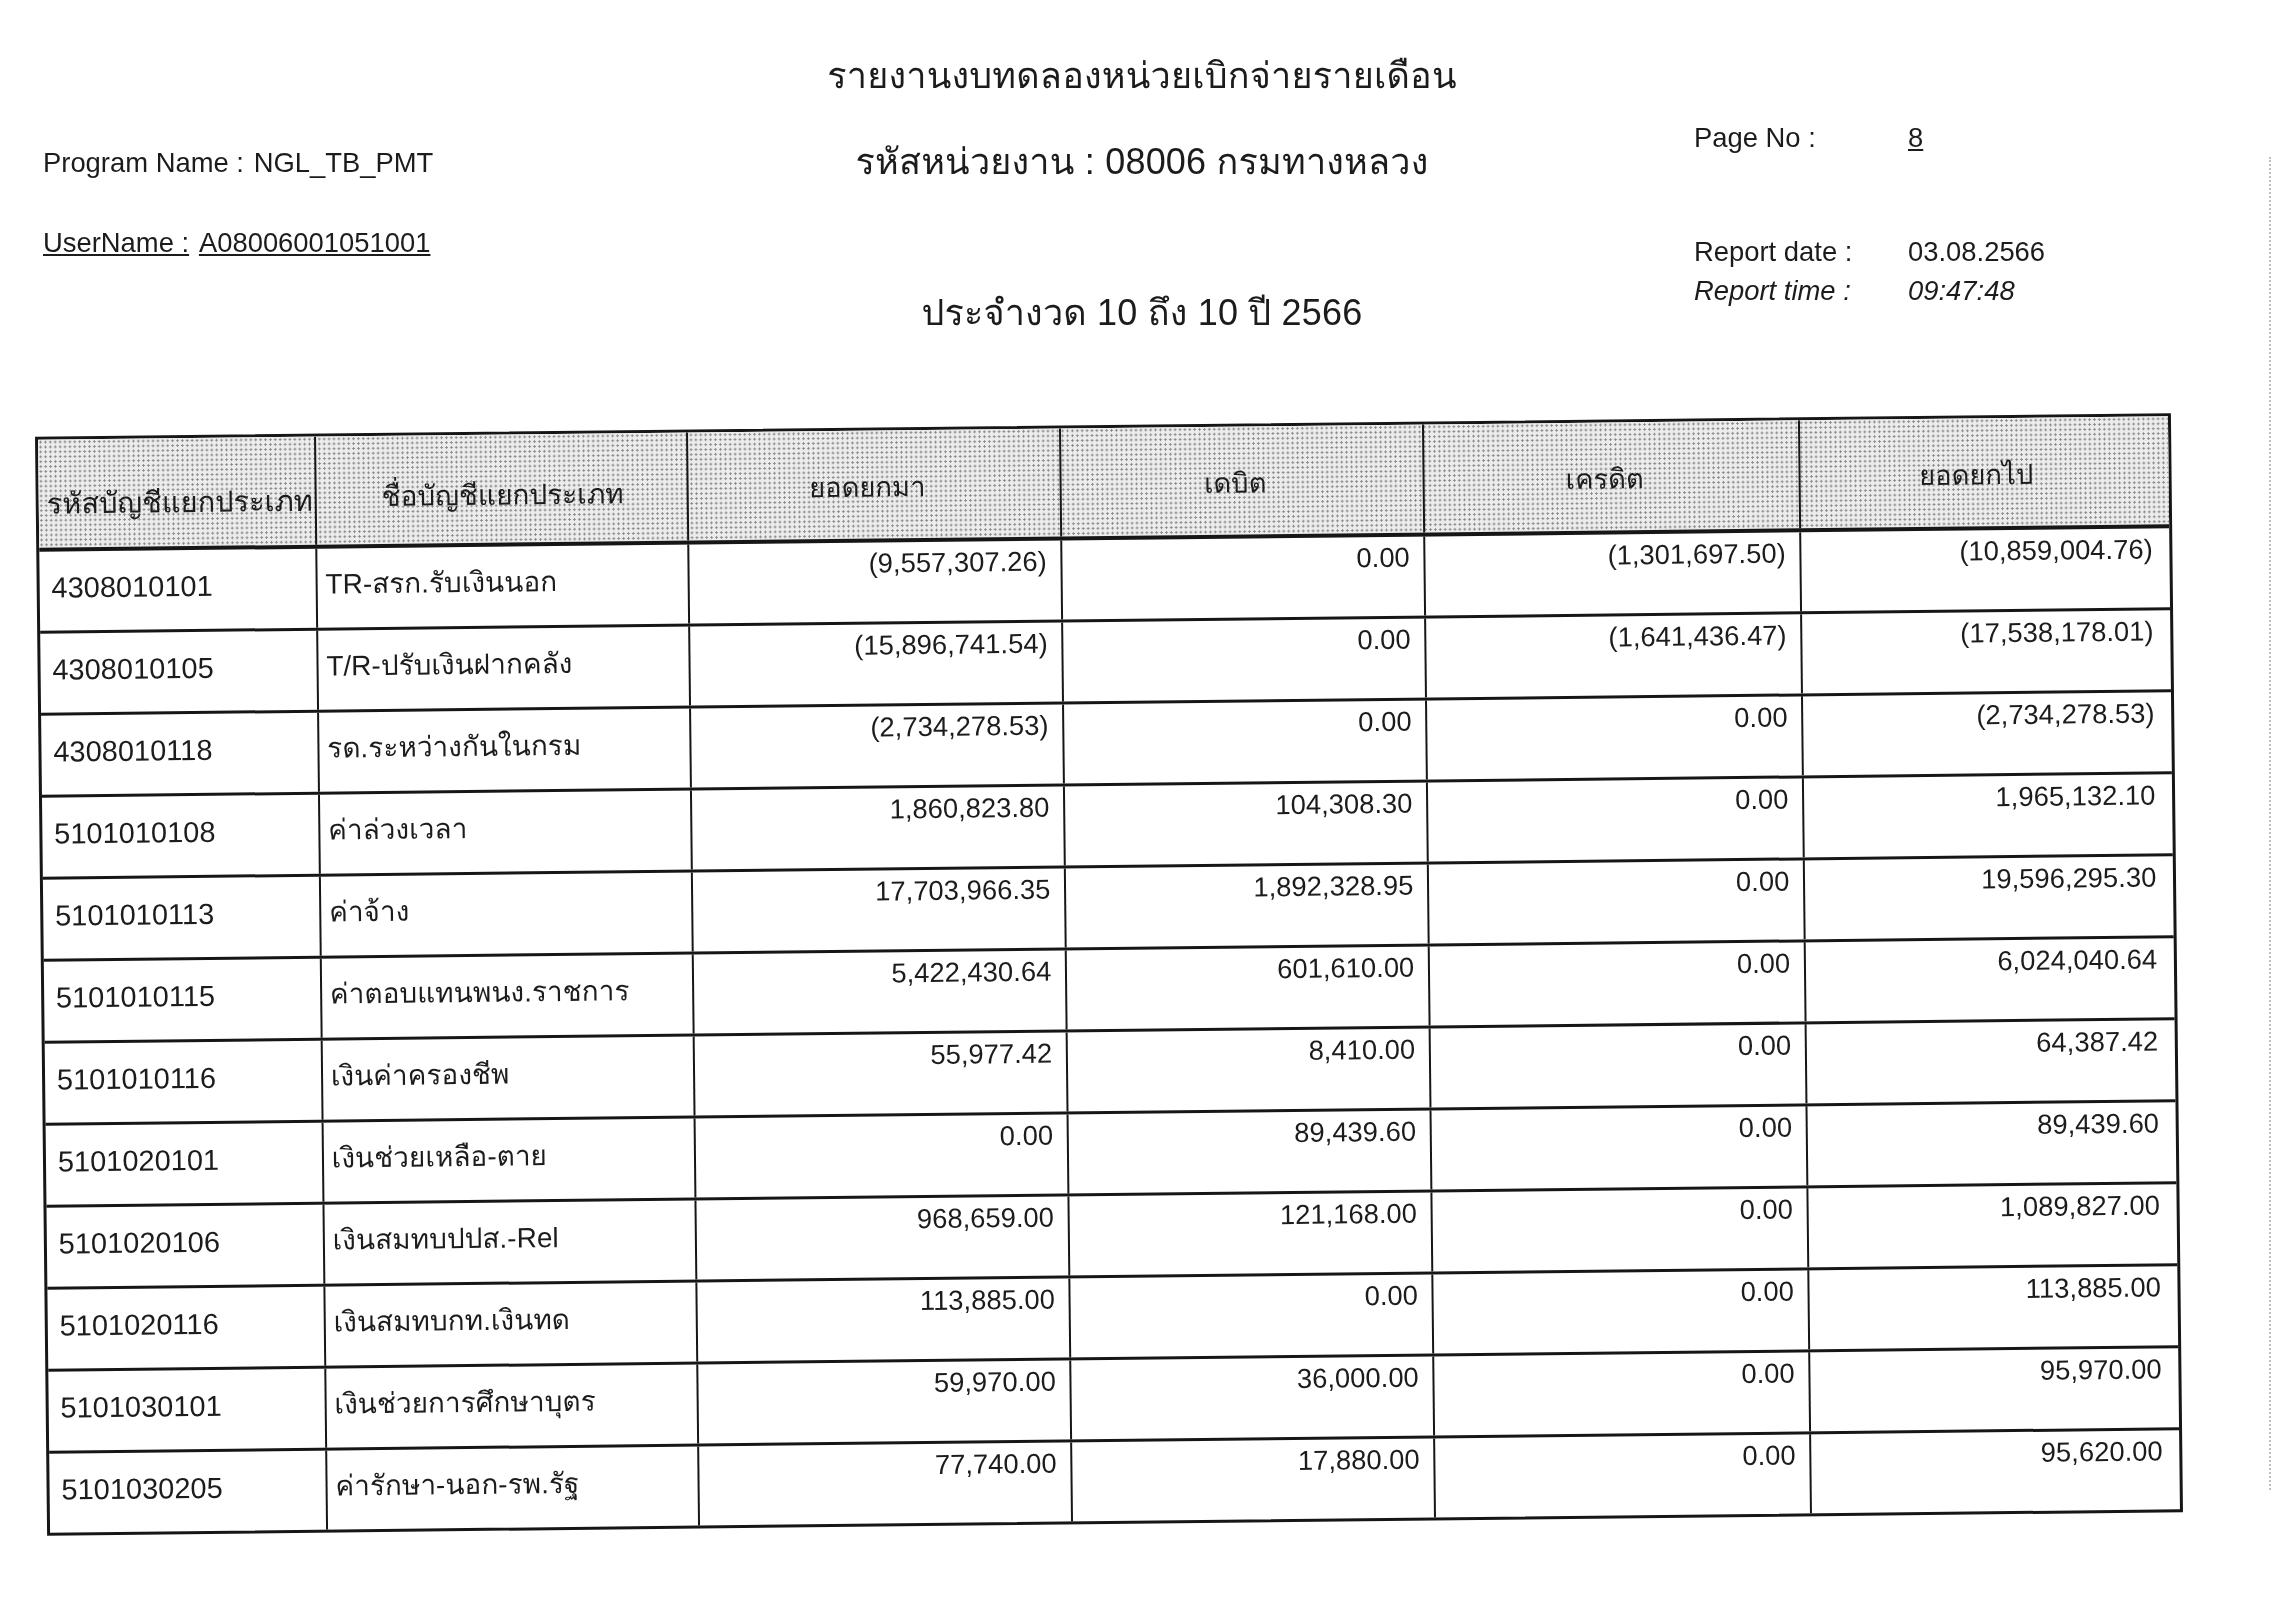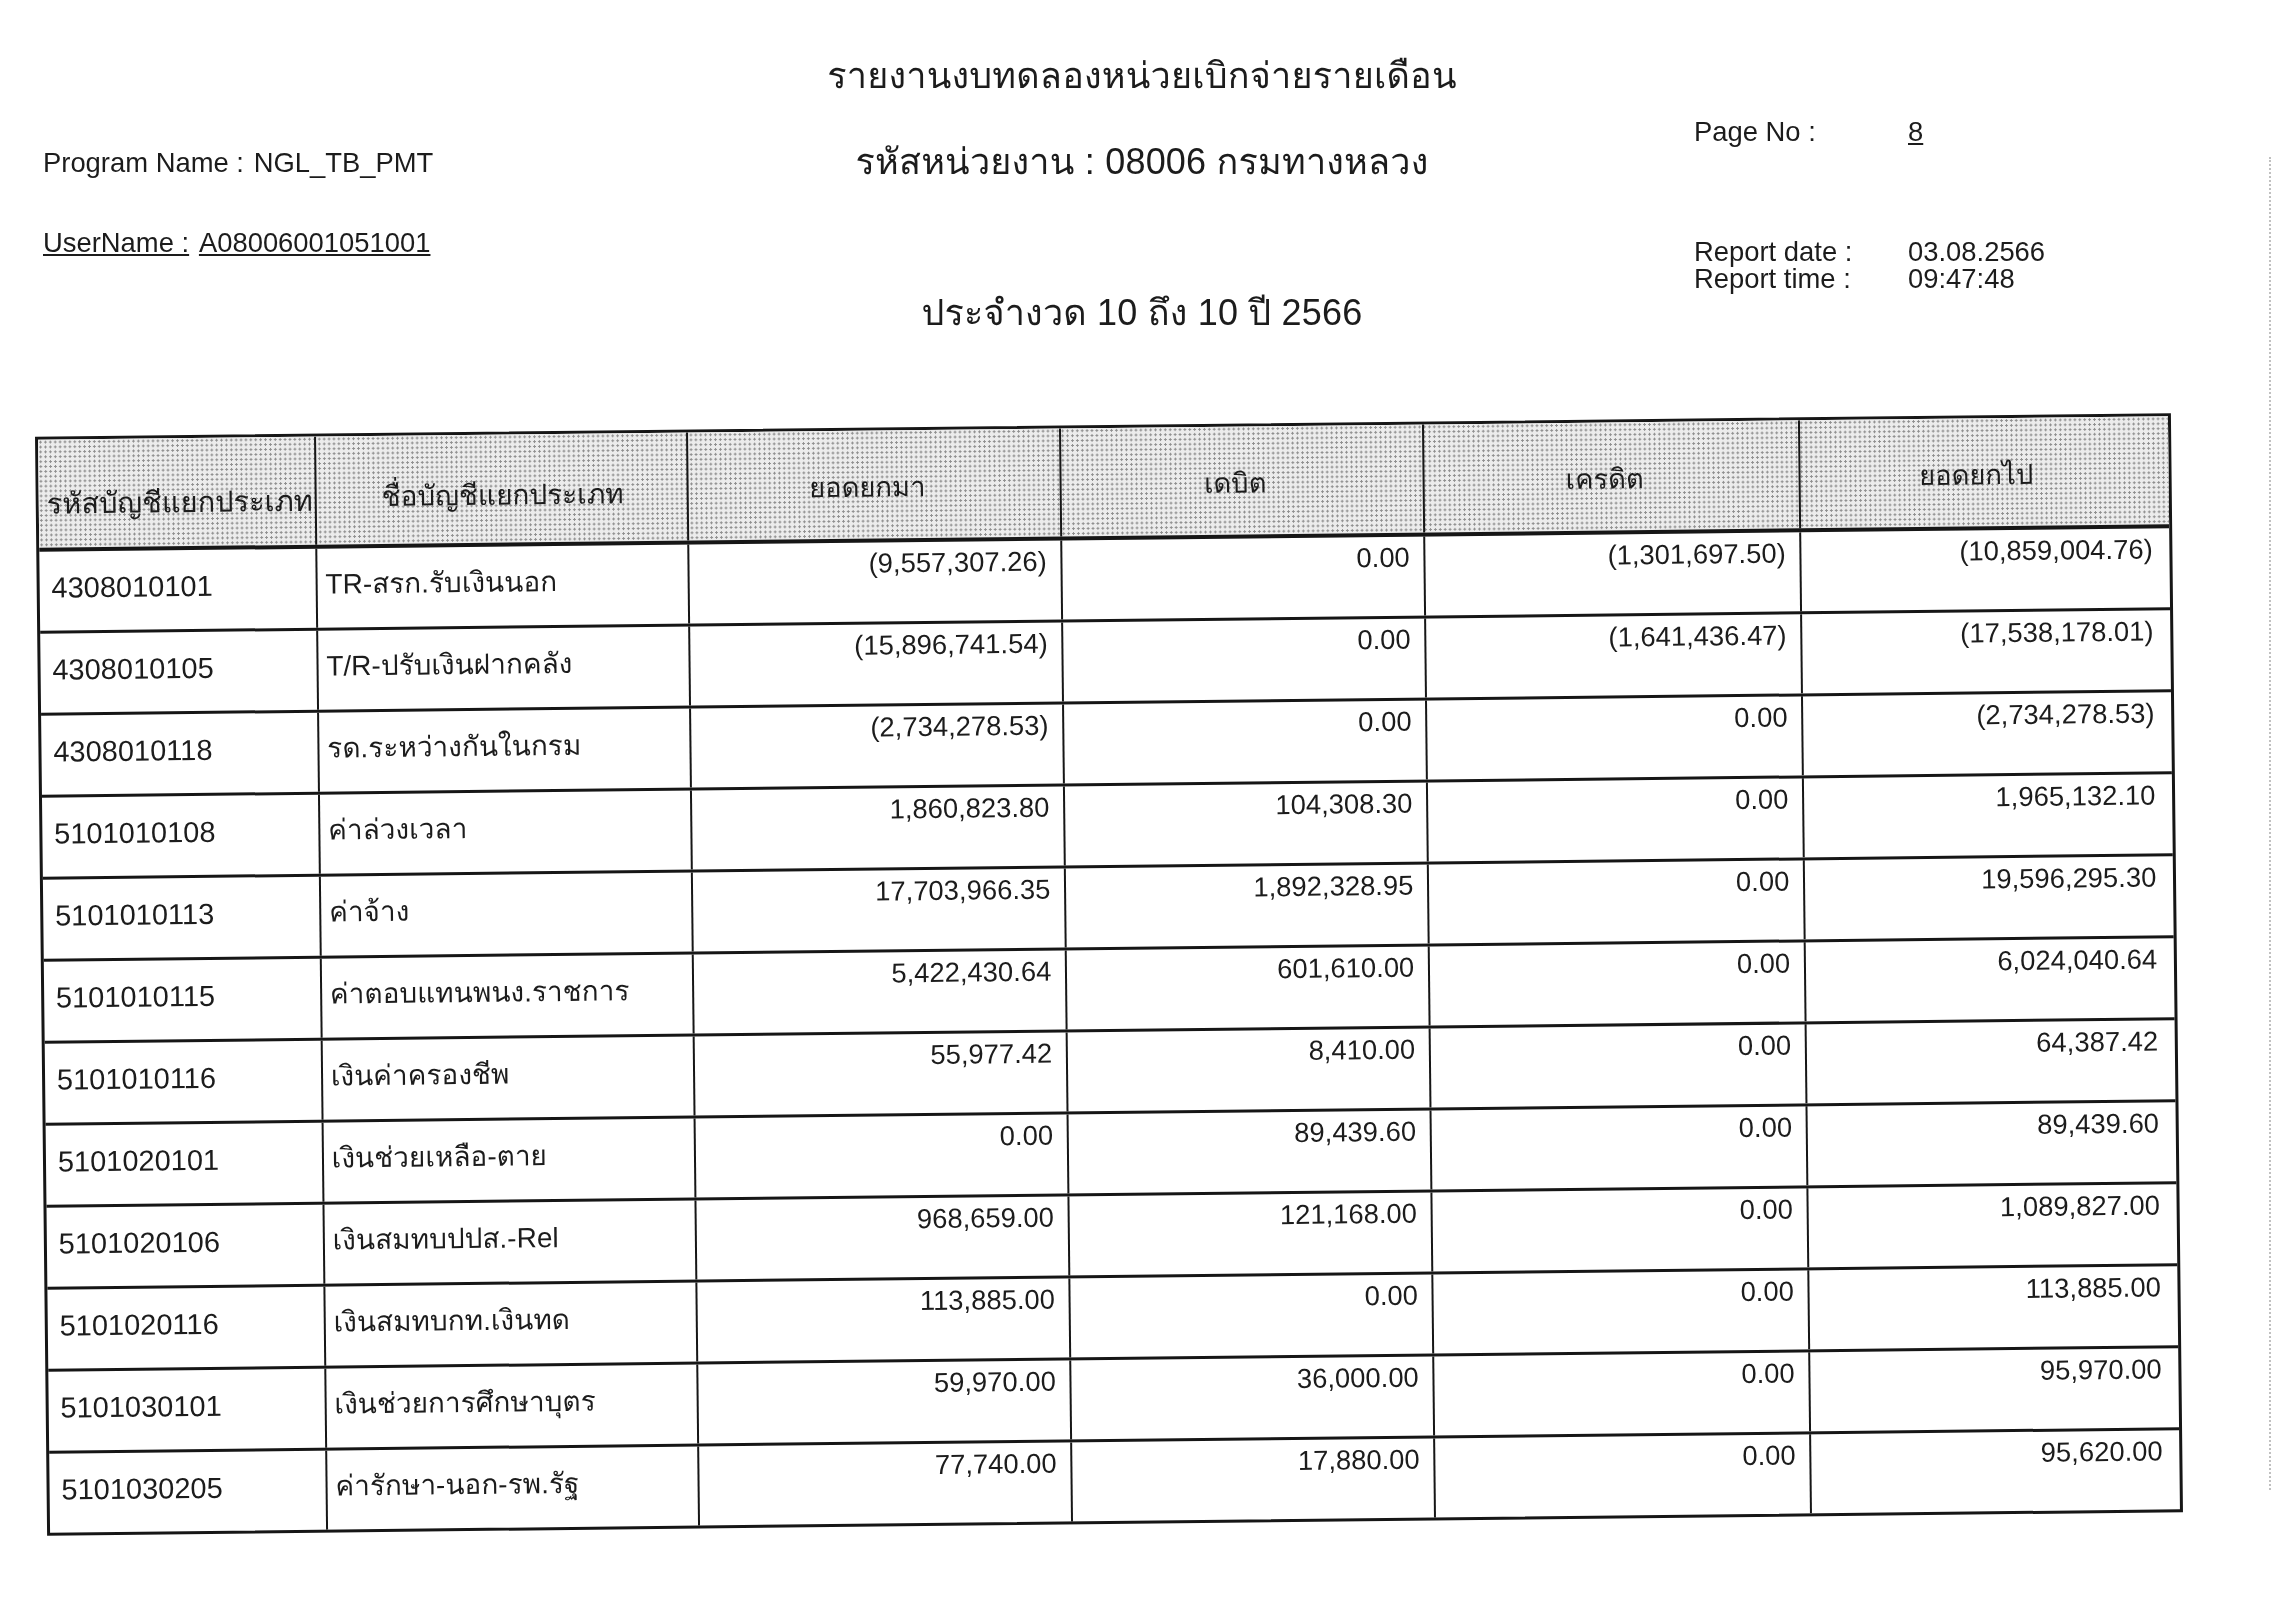--- a/index.html
+++ b/index.html
@@ -20,23 +20,23 @@
   .agency-line{top:133px;}
   .disb-line{top:204px;}
   .period-line{top:284px;}
 
   .info-left-line{position:absolute;left:43px;font-size:27.4px;white-space:nowrap;}
   .program-line{top:147px;}
   .user-line{top:227px;text-decoration:underline;}
   .info-left-line .lbl{margin-right:9.8px;}
 
   .info-right-line{position:absolute;left:1694px;font-size:27.4px;white-space:nowrap;}
-  .pageno-line{top:116px;text-decoration:underline;}
+  .pageno-line{top:122px;text-decoration:underline;}
   .repdate-line{top:208px;margin-top:28px;}
-  .reptime-line{top:263px;}
+  .reptime-line{top:275px;font-style:italic;}
   .info-right-line .lbl{display:inline-block;width:214px;}
 
   
   .scan-artifact{
     position:absolute;left:2269px;top:157px;height:1333px;width:0;
     border-left:2.9px dotted #9f9f9f;opacity:.65;
   }
 
   
   .table-wrap{

